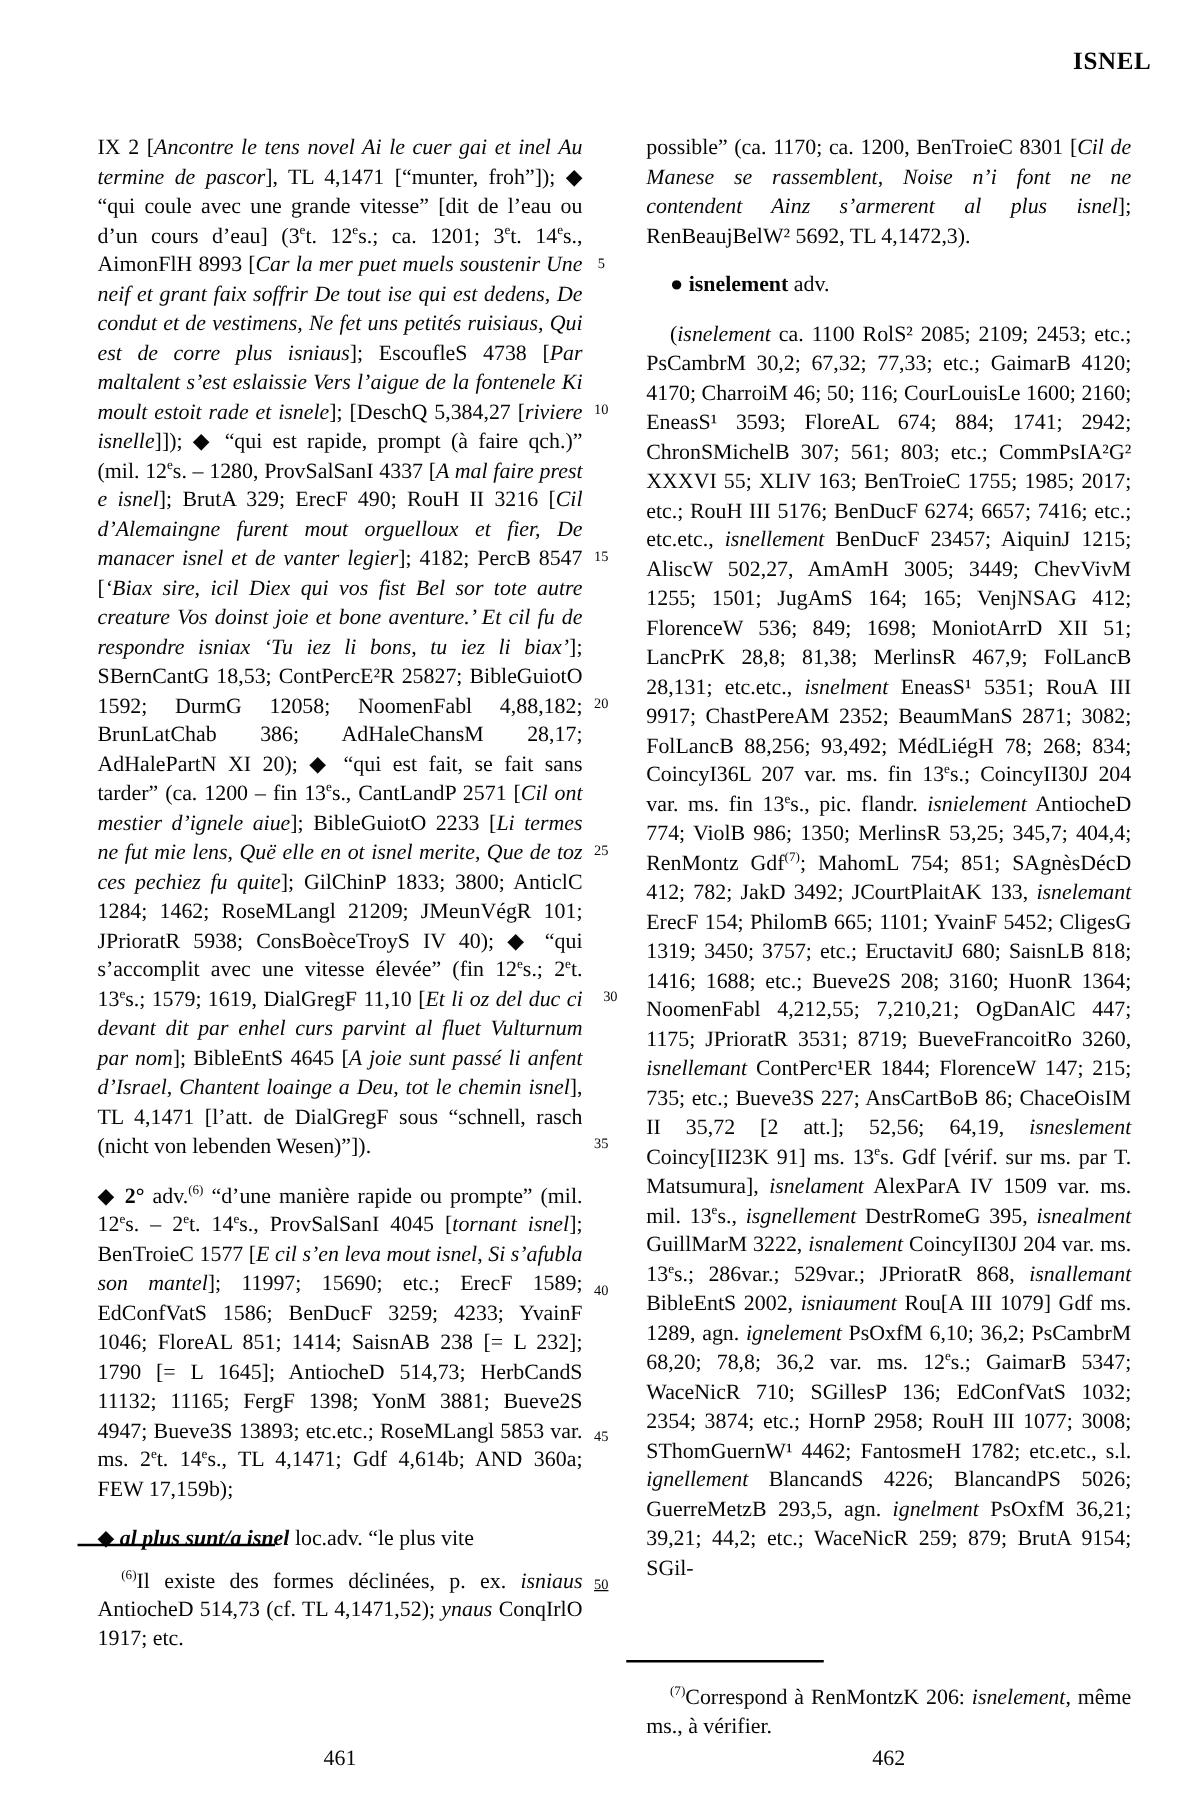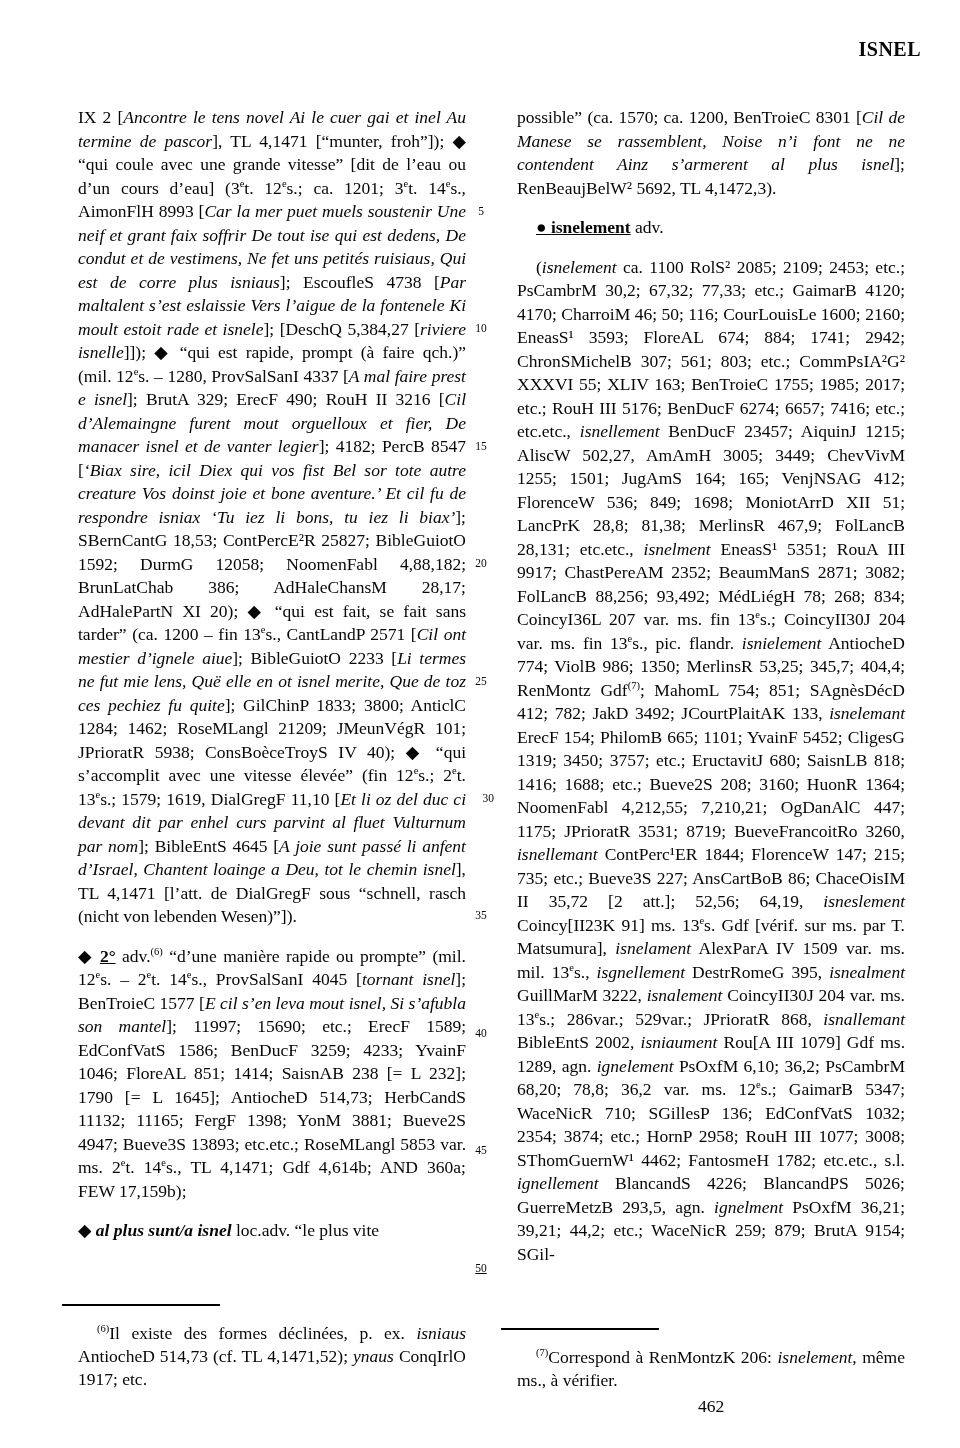--- a/index.html
+++ b/index.html
@@ -19,31 +19,31 @@
     position:absolute;top:90px;width:420px;
     font-size:17.5px;line-height:23.5px;text-align:justify;
     overflow:hidden;
   }
   .column-left{left:62px;height:1216px;}
   .column-right{left:501px;height:1240px;}
   p.para{margin:16px;padding:0;}
   p.indent{text-indent:19px;}
   .s-r{}
   .s-i{font-style:italic;}
-  .s-b{font-weight:bold;text-decoration:underline;}
+  .s-b{font-weight:bold;}
   .s-bi{font-weight:bold;font-style:italic;}
   .s-sup{font-size:10.5px;vertical-align:super;line-height:0;}
   .gutter-num{
     position:absolute;left:468px;width:26px;text-align:center;
     font-size:11.5px;line-height:12px;
   }
   .footnote{
     position:absolute;width:420px;font-size:17.5px;line-height:23px;text-align:justify;
   }
-  .footnote-left{left:62px;top:1304px;}
+  .footnote-left{left:62px;top:1235px;}
   .footnote-right{left:501px;top:1328px;}
   .footnote-rule{width:158px;height:0;border-top:2px solid #000;margin-bottom:5px;}
   .pageno{
     position:absolute;top:1396px;width:420px;text-align:center;font-size:17.5px;
   }
   .pageno-left{left:62px;}
   .pageno-right{left:501px;}
 </style>
 </head>
 <body>
@@ -52,21 +52,21 @@
 
   <div class="running-header">ISNEL</div>
 
   <div class="column column-left" id="col-left">
       <p class="para"><span class="s-r">IX 2 [</span><span class="s-i">Ancontre le tens novel Ai le cuer gai et inel Au termine de pascor</span><span class="s-r">], TL 4,1471 [“munter, froh”]); ◆ “qui coule avec une grande vitesse” [dit de l’eau ou d’un cours d’eau] (3</span><span class="s-sup">e</span><span class="s-r">t. 12</span><span class="s-sup">e</span><span class="s-r">s.; ca. 1201; 3</span><span class="s-sup">e</span><span class="s-r">t. 14</span><span class="s-sup">e</span><span class="s-r">s., AimonFlH 8993 [</span><span class="s-i">Car la mer puet muels soustenir Une neif et grant faix soffrir De tout ise qui est dedens, De condut et de vestimens, Ne fet uns petités ruisiaus, Qui est de corre plus isniaus</span><span class="s-r">]; EscoufleS 4738 [</span><span class="s-i">Par maltalent s’est eslaissie Vers l’aigue de la fontenele Ki moult estoit rade et isnele</span><span class="s-r">]; [DeschQ 5,384,27 [</span><span class="s-i">riviere isnelle</span><span class="s-r">]]); ◆ “qui est rapide, prompt (à faire qch.)” (mil. 12</span><span class="s-sup">e</span><span class="s-r">s. – 1280, ProvSalSanI 4337 [</span><span class="s-i">A mal faire prest e isnel</span><span class="s-r">]; BrutA 329; ErecF 490; RouH II 3216 [</span><span class="s-i">Cil d’Alemaingne furent mout orguelloux et fier, De manacer isnel et de vanter legier</span><span class="s-r">]; 4182; PercB 8547 [</span><span class="s-i">‘Biax sire, icil Diex qui vos fist Bel sor tote autre creature Vos doinst joie et bone aventure.’ Et cil fu de respondre isniax ‘Tu iez li bons, tu iez li biax’</span><span class="s-r">]; SBernCantG 18,53; ContPercE²R 25827; BibleGuiotO 1592; DurmG 12058; NoomenFabl 4,88,182; BrunLatChab 386; AdHaleChansM 28,17; AdHalePartN XI 20); ◆ “qui est fait, se fait sans tarder” (ca. 1200 – fin 13</span><span class="s-sup">e</span><span class="s-r">s., CantLandP 2571 [</span><span class="s-i">Cil ont mestier d’ignele aiue</span><span class="s-r">]; BibleGuiotO 2233 [</span><span class="s-i">Li termes ne fut mie lens, Quë elle en ot isnel merite, Que de toz ces pechiez fu quite</span><span class="s-r">]; GilChinP 1833; 3800; AnticlC 1284; 1462; RoseMLangl 21209; JMeunVégR 101; JPrioratR 5938; ConsBoèceTroyS IV 40); ◆ “qui s’accomplit avec une vitesse élevée” (fin 12</span><span class="s-sup">e</span><span class="s-r">s.; 2</span><span class="s-sup">e</span><span class="s-r">t. 13</span><span class="s-sup">e</span><span class="s-r">s.; 1579; 1619, DialGregF 11,10 [</span><span class="s-i">Et li oz del duc ci devant dit par enhel curs parvint al fluet Vulturnum par nom</span><span class="s-r">]; BibleEntS 4645 [</span><span class="s-i">A joie sunt passé li anfent d’Israel, Chantent loainge a Deu, tot le chemin isnel</span><span class="s-r">], TL 4,1471 [l’att. de DialGregF sous “schnell, rasch (nicht von lebenden Wesen)”]).</span></p>
       <p class="para"><span class="s-r">◆ </span><span class="s-b">2°</span><span class="s-r"> adv.</span><span class="s-sup">(6)</span><span class="s-r"> “d’une manière rapide ou prompte” (mil. 12</span><span class="s-sup">e</span><span class="s-r">s. – 2</span><span class="s-sup">e</span><span class="s-r">t. 14</span><span class="s-sup">e</span><span class="s-r">s., ProvSalSanI 4045 [</span><span class="s-i">tornant isnel</span><span class="s-r">]; BenTroieC 1577 [</span><span class="s-i">E cil s’en leva mout isnel, Si s’afubla son mantel</span><span class="s-r">]; 11997; 15690; etc.; ErecF 1589; EdConfVatS 1586; BenDucF 3259; 4233; YvainF 1046; FloreAL 851; 1414; SaisnAB 238 [= L 232]; 1790 [= L 1645]; AntiocheD 514,73; HerbCandS 11132; 11165; FergF 1398; YonM 3881; Bueve2S 4947; Bueve3S 13893; etc.etc.; RoseMLangl 5853 var. ms. 2</span><span class="s-sup">e</span><span class="s-r">t. 14</span><span class="s-sup">e</span><span class="s-r">s., TL 4,1471; Gdf 4,614b; AND 360a; FEW 17,159b);</span></p>
       <p class="para"><span class="s-r">◆ </span><span class="s-bi">al plus sunt/a isnel</span><span class="s-r"> loc.adv. “le plus vite</span></p>
     </div>
 
   <div class="column column-right" id="col-right">
-      <p class="para"><span class="s-r">possible” (ca. 1570; ca. 1200, BenTroieC 8301 [</span><span class="s-i">Cil de Manese se rassemblent, Noise n’i font ne ne contendent Ainz s’armerent al plus isnel</span><span class="s-r">]; RenBeaujBelW² 5692, TL 4,1472,3).</span></p>
+      <p class="para"><span class="s-r">possible” (ca. 1170; ca. 1200, BenTroieC 8301 [</span><span class="s-i">Cil de Manese se rassemblent, Noise n’i font ne ne contendent Ainz s’armerent al plus isnel</span><span class="s-r">]; RenBeaujBelW² 5692, TL 4,1472,3).</span></p>
       <p class="para indent"><span class="s-b">● isnelement</span><span class="s-r"> adv.</span></p>
       <p class="para indent"><span class="s-r">(</span><span class="s-i">isnelement</span><span class="s-r"> ca. 1100 RolS² 2085; 2109; 2453; etc.; PsCambrM 30,2; 67,32; 77,33; etc.; GaimarB 4120; 4170; CharroiM 46; 50; 116; CourLouisLe 1600; 2160; EneasS¹ 3593; FloreAL 674; 884; 1741; 2942; ChronSMichelB 307; 561; 803; etc.; CommPsIA²G² XXXVI 55; XLIV 163; BenTroieC 1755; 1985; 2017; etc.; RouH III 5176; BenDucF 6274; 6657; 7416; etc.; etc.etc., </span><span class="s-i">isnellement</span><span class="s-r"> BenDucF 23457; AiquinJ 1215; AliscW 502,27, AmAmH 3005; 3449; ChevVivM 1255; 1501; JugAmS 164; 165; VenjNSAG 412; FlorenceW 536; 849; 1698; MoniotArrD XII 51; LancPrK 28,8; 81,38; MerlinsR 467,9; FolLancB 28,131; etc.etc., </span><span class="s-i">isnelment</span><span class="s-r"> EneasS¹ 5351; RouA III 9917; ChastPereAM 2352; BeaumManS 2871; 3082; FolLancB 88,256; 93,492; MédLiégH 78; 268; 834; CoincyI36L 207 var. ms. fin 13</span><span class="s-sup">e</span><span class="s-r">s.; CoincyII30J 204 var. ms. fin 13</span><span class="s-sup">e</span><span class="s-r">s., pic. flandr. </span><span class="s-i">isnielement</span><span class="s-r"> AntiocheD 774; ViolB 986; 1350; MerlinsR 53,25; 345,7; 404,4; RenMontz Gdf</span><span class="s-sup">(7)</span><span class="s-r">; MahomL 754; 851; SAgnèsDécD 412; 782; JakD 3492; JCourtPlaitAK 133, </span><span class="s-i">isnelemant</span><span class="s-r"> ErecF 154; PhilomB 665; 1101; YvainF 5452; CligesG 1319; 3450; 3757; etc.; EructavitJ 680; SaisnLB 818; 1416; 1688; etc.; Bueve2S 208; 3160; HuonR 1364; NoomenFabl 4,212,55; 7,210,21; OgDanAlC 447; 1175; JPrioratR 3531; 8719; BueveFrancoitRo 3260, </span><span class="s-i">isnellemant</span><span class="s-r"> ContPerc¹ER 1844; FlorenceW 147; 215; 735; etc.; Bueve3S 227; AnsCartBoB 86; ChaceOisIM II 35,72 [2 att.]; 52,56; 64,19, </span><span class="s-i">isneslement</span><span class="s-r"> Coincy[II23K 91] ms. 13</span><span class="s-sup">e</span><span class="s-r">s. Gdf [vérif. sur ms. par T. Matsumura], </span><span class="s-i">isnelament</span><span class="s-r"> AlexParA IV 1509 var. ms. mil. 13</span><span class="s-sup">e</span><span class="s-r">s., </span><span class="s-i">isgnellement</span><span class="s-r"> DestrRomeG 395, </span><span class="s-i">isnealment</span><span class="s-r"> GuillMarM 3222, </span><span class="s-i">isnalement</span><span class="s-r"> CoincyII30J 204 var. ms. 13</span><span class="s-sup">e</span><span class="s-r">s.; 286var.; 529var.; JPrioratR 868, </span><span class="s-i">isnallemant</span><span class="s-r"> BibleEntS 2002, </span><span class="s-i">isniaument</span><span class="s-r"> Rou[A III 1079] Gdf ms. 1289, agn. </span><span class="s-i">ignelement</span><span class="s-r"> PsOxfM 6,10; 36,2; PsCambrM 68,20; 78,8; 36,2 var. ms. 12</span><span class="s-sup">e</span><span class="s-r">s.; GaimarB 5347; WaceNicR 710; SGillesP 136; EdConfVatS 1032; 2354; 3874; etc.; HornP 2958; RouH III 1077; 3008; SThomGuernW¹ 4462; FantosmeH 1782; etc.etc., s.l. </span><span class="s-i">ignellement</span><span class="s-r"> BlancandS 4226; BlancandPS 5026; GuerreMetzB 293,5, agn. </span><span class="s-i">ignelment</span><span class="s-r"> PsOxfM 36,21; 39,21; 44,2; etc.; WaceNicR 259; 879; BrutA 9154; SGil-</span></p>
     </div>
 
   <div id="gutter">
       <span class="gutter-num" style="top: 205px;">5</span>
       <span class="gutter-num" style="top: 322px;">10</span>
       <span class="gutter-num" style="top: 440px;">15</span>
       <span class="gutter-num" style="top: 557px;">20</span>
       <span class="gutter-num" style="top: 675px;">25</span>
@@ -84,16 +84,17 @@
       </div>
   </div>
 
   <div class="footnote footnote-right">
     <div class="footnote-rule"></div>
     <div id="fn-right">
         <p class="para indent"><span class="s-sup">(7)</span><span class="s-r">Correspond à RenMontzK 206: </span><span class="s-i">isnelement</span><span class="s-r">, même ms., à vérifier.</span></p>
       </div>
   </div>
 
+  <div class="pageno pageno-left">461</div>
 
   <div class="pageno pageno-right">462</div>
 
 </div>
 
 </body></html>

